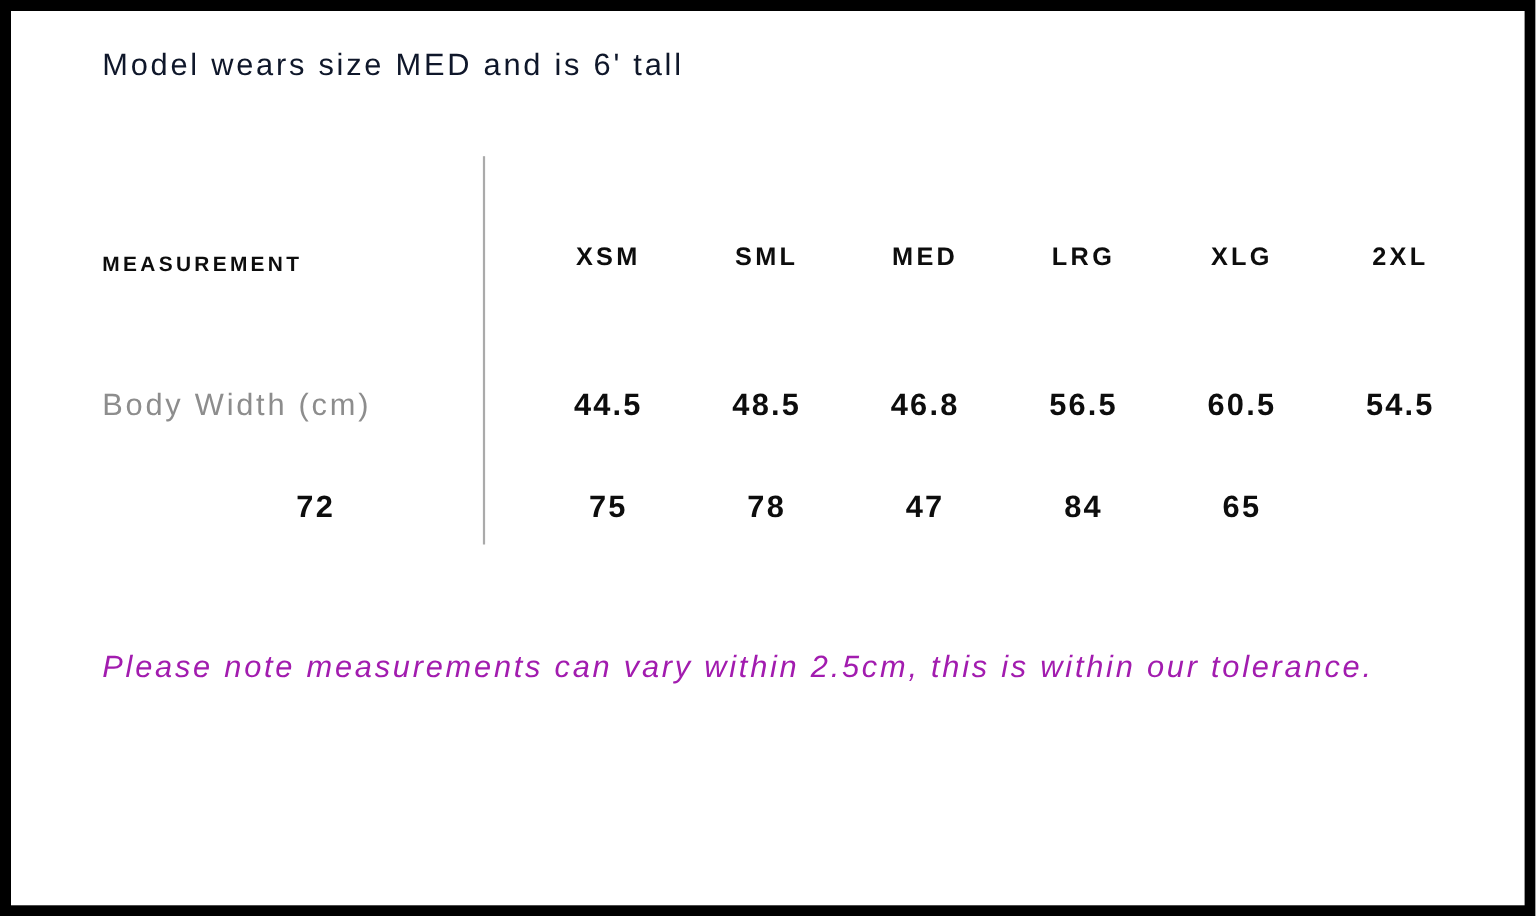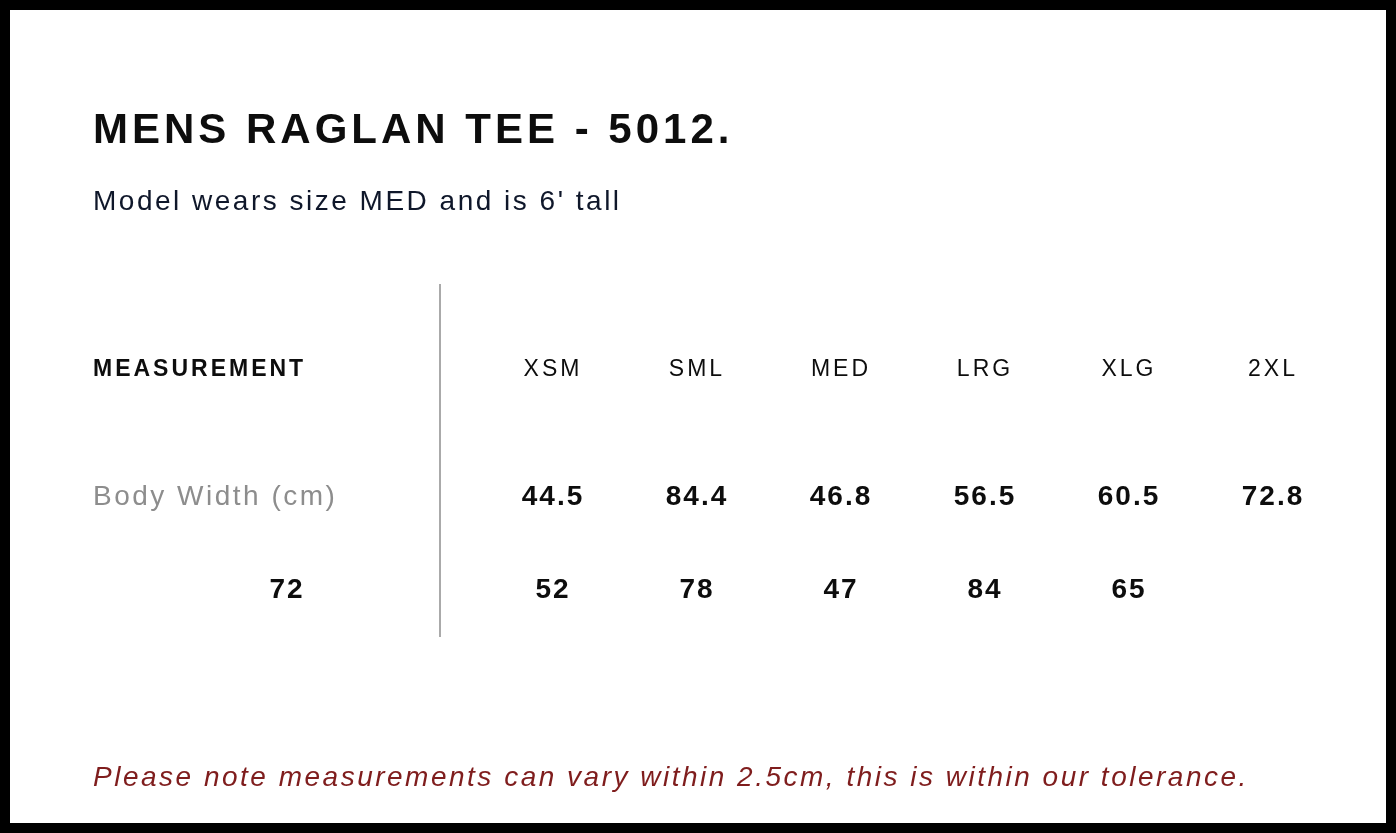--- a/index.html
+++ b/index.html
@@ -55,31 +55,32 @@
     grid-template-columns: 388px repeat(6, 144px);
     align-items: center;
   }
   .trow.header-row {
     padding-top: 71px;
   }
   .trow.data-row-1 { margin-top: 99px; }
   .trow.data-row-2 { margin-top: 63px; }
   .table-wrap { padding-bottom: 69px; }
   .cell-label-header {
-    font-size: 23px;
+    font-size: 19px;
     line-height: 27px;
     font-weight: bold;
     letter-spacing: 3px;
     color: #0d0d0d;
     text-align: left;
+    margin-top: 14px;
   }
   .cell-size-header {
     font-size: 23px;
     line-height: 27px;
-    font-weight: normal;
+    font-weight: bold;
     letter-spacing: 3px;
     color: #0d0d0d;
     text-align: center;
   }
   .cell-row-label {
     font-size: 28px;
     line-height: 30px;
     font-weight: normal;
     letter-spacing: 2.5px;
     color: #8d8d8d;
@@ -87,64 +88,63 @@
   }
   .cell-value {
     font-size: 28px;
     line-height: 30px;
     font-weight: bold;
     letter-spacing: 2px;
     color: #0d0d0d;
     text-align: center;
   }
   .footnote {
-    margin-top: 88px;
+    margin-top: 45px;
     font-size: 28px;
     line-height: 32px;
     font-style: italic;
     letter-spacing: 2.5px;
-    color: #7f1d1d;
+    color: #a21caf;
   }
 </style>
 </head>
 <body>
 
 <div class="page">
   <div class="content">
 
-    <div class="title">MENS RAGLAN TEE - 5012.</div>
 
     <div class="subtitle">Model wears size MED and is 6' tall</div>
 
     <div class="table-wrap">
       <div class="v-divider"></div>
 
       <div class="trow header-row">
         <div class="cell-label-header">MEASUREMENT</div>
         <div class="cell-size-header">XSM</div>
         <div class="cell-size-header">SML</div>
         <div class="cell-size-header">MED</div>
         <div class="cell-size-header">LRG</div>
         <div class="cell-size-header">XLG</div>
         <div class="cell-size-header">2XL</div>
       </div>
 
       <div class="trow data-row-1">
         <div class="cell-row-label">Body Width (cm)</div>
         <div class="cell-value">44.5</div>
-        <div class="cell-value">84.4</div>
+        <div class="cell-value">48.5</div>
         <div class="cell-value">46.8</div>
         <div class="cell-value">56.5</div>
         <div class="cell-value">60.5</div>
-        <div class="cell-value">72.8</div>
+        <div class="cell-value">54.5</div>
       </div>
 
       <div class="trow data-row-2">
         <div class="cell-value">72</div>
-        <div class="cell-value">52</div>
+        <div class="cell-value">75</div>
         <div class="cell-value">78</div>
         <div class="cell-value">47</div>
         <div class="cell-value">84</div>
         <div class="cell-value">65</div>
       </div>
     </div>
 
     <div class="footnote">Please note measurements can vary within 2.5cm, this is within our tolerance.</div>
 
   </div>

